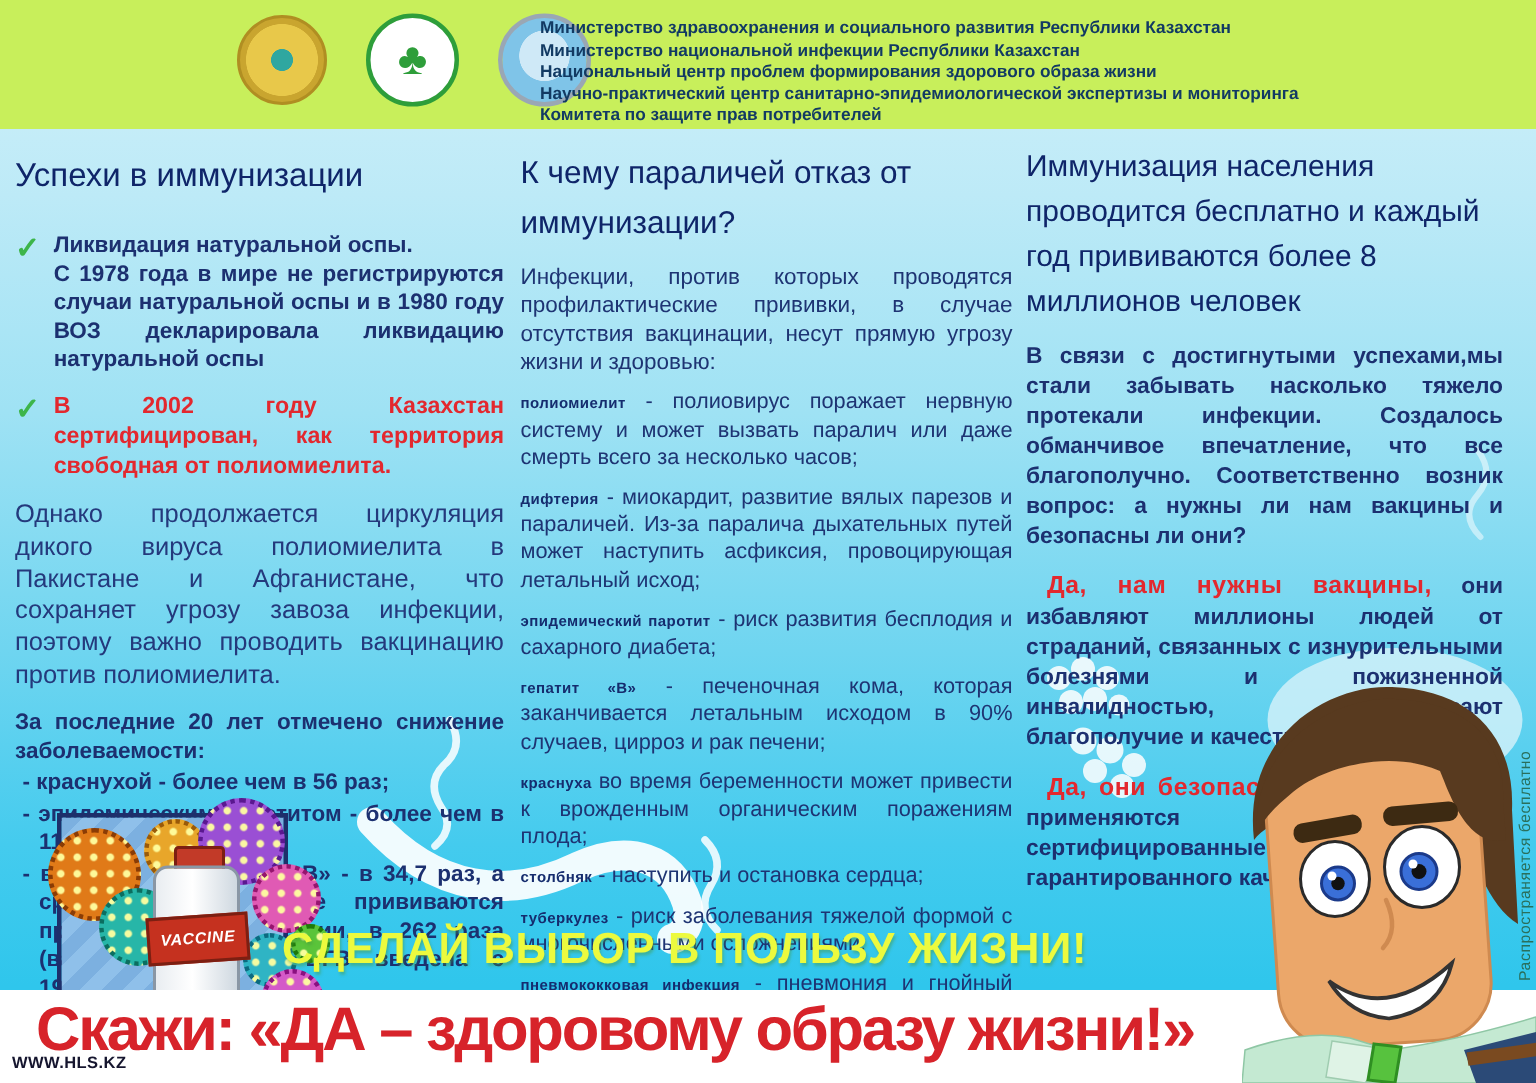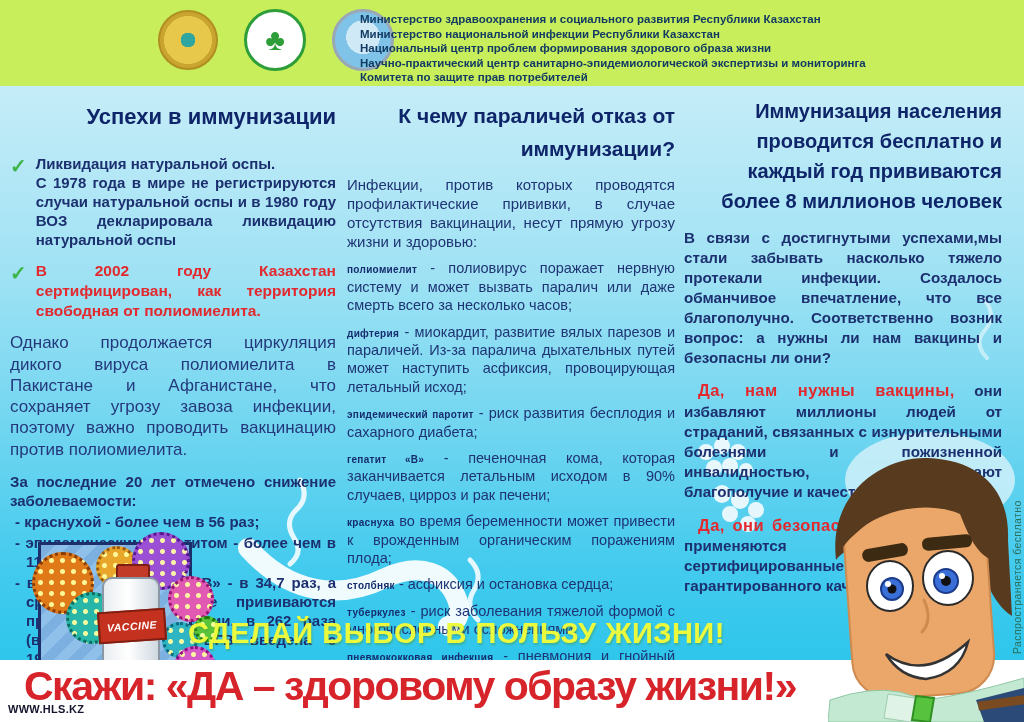--- a/index.html
+++ b/index.html
@@ -11,21 +11,21 @@
   
   .header{position:absolute;left:0;top:0;width:1024px;height:86px;background:#c8ef5b;}
   .logos{position:absolute;left:158px;top:9px;display:flex;gap:26px;align-items:center;}
   .logo{width:56px;height:56px;border-radius:50%;position:relative;}
   .logo-emblem{background:radial-gradient(circle at 50% 50%, #2fa7a0 0 18%, #e8c84a 19% 60%, #c9a52f 61%);border:2px solid #b08e22;}
   .logo-green{background:#fff;border:3px solid #2e9e3a;display:flex;align-items:center;justify-content:center;color:#2e9e3a;font-size:30px;font-weight:bold;}
   .logo-blue{background:radial-gradient(circle at 50% 45%, #cfe9f7 0 40%, #7fc4e8 41% 75%, #3a86c8 76%);border:3px solid #9aa7b4;}
   .header-lines{position:absolute;left:360px;top:12px;width:640px;color:#123a63;font-size:11.5px;font-weight:bold;line-height:14.5px;}
   
   .col{position:absolute;top:96px;}
-  .col-title{font-weight:bold;color:#0f2569;text-align:right;}
+  .col-title{font-weight:normal;color:#0f2569;text-align:left;}
   .bodytxt{color:#1c3070;font-weight:bold;font-size:15px;line-height:1.27;text-align:justify;}
   .checkrow{display:flex;gap:9px;margin-bottom:12px;}
   .check{color:#3db54a;font-size:20px;font-weight:bold;line-height:1;flex:0 0 auto;margin-top:2px;}
   .reg{font-weight:normal;font-size:17px;color:#24397c;line-height:1.25;text-align:justify;}
   .red{color:#e3282e;}
   .stats-item{padding-left:16px;text-indent:-11px;margin:2px 0;}
   .disease{margin:8px 0;font-size:14.5px;font-weight:normal;color:#1e3473;text-align:justify;line-height:1.27;}
   .disease b{font-size:10px;font-weight:800;letter-spacing:.3px;color:#152c6e;}
   .r-par{font-size:15.2px;font-weight:bold;color:#1c3070;text-align:justify;line-height:1.32;margin-bottom:12px;}
   .lead{color:#e3282e;font-size:16.5px;letter-spacing:.4px;font-weight:800;margin-left:14px;}
@@ -148,21 +148,21 @@
         <div class="disease"><b>полиомиелит</b><span> - полиовирус поражает нервную систему и может вызвать паралич или даже смерть всего за несколько часов;</span></div>
 
         <div class="disease"><b>дифтерия</b><span> - миокардит, развитие вялых парезов и параличей. Из-за паралича дыхательных путей может наступить асфиксия, провоцирующая летальный исход;</span></div>
 
         <div class="disease"><b>эпидемический паротит</b><span> - риск развития бесплодия и сахарного диабета;</span></div>
 
         <div class="disease"><b>гепатит «В»</b><span> - печеночная кома, которая заканчивается летальным исходом в 90% случаев, цирроз и рак печени;</span></div>
 
         <div class="disease"><b>краснуха</b><span> во время беременности может привести к врожденным органическим поражениям плода;</span></div>
 
-        <div class="disease"><b>столбняк</b><span> - асфиксия и остановка сердца;</span></div>
+        <div class="disease"><b>столбняк</b><span> - наступить и остановка сердца;</span></div>
 
         <div class="disease"><b>туберкулез</b><span> - риск заболевания тяжелой формой с многочисленными осложнениями;</span></div>
 
         <div class="disease"><b>пневмококковая инфекция</b><span> - пневмония и гнойный менингит;</span></div>
 
         <div class="disease"><b>корь</b><span> - энцефалит, беременность может заканчиваться самопроизвольным абортом или преждевременными родами.</span></div>
       </div>
   </div>
 
   <div class="col" style="left:684px;width:318px;">

